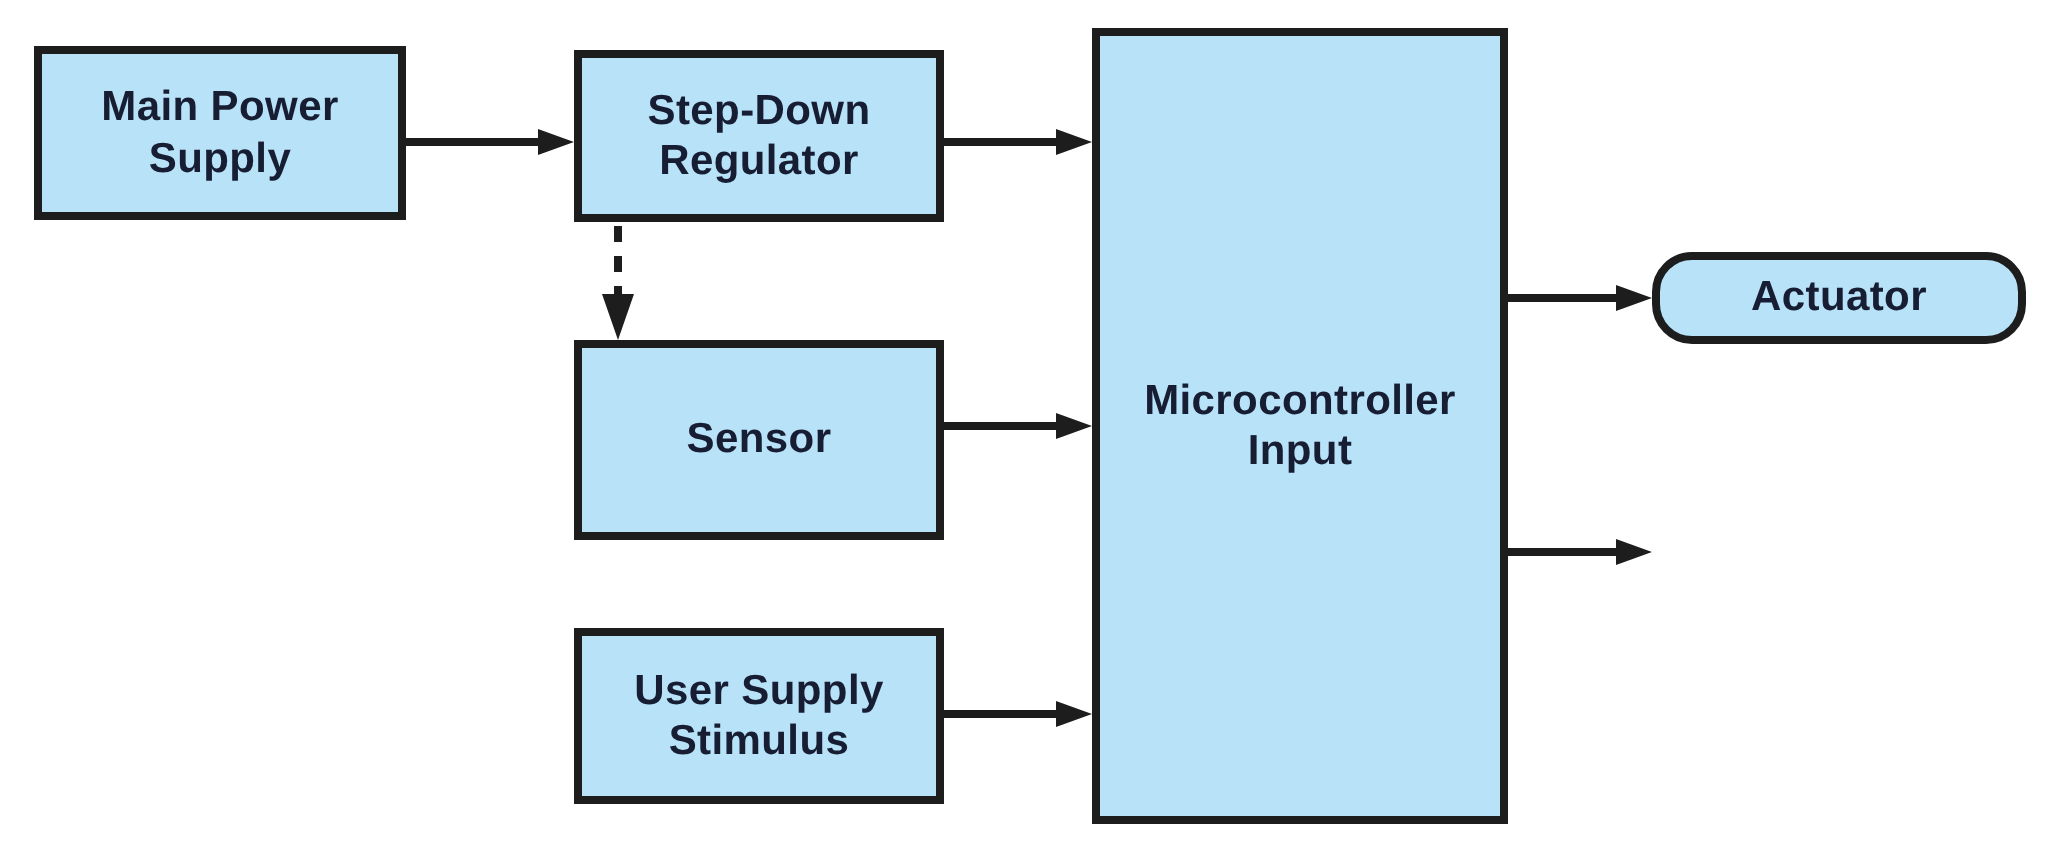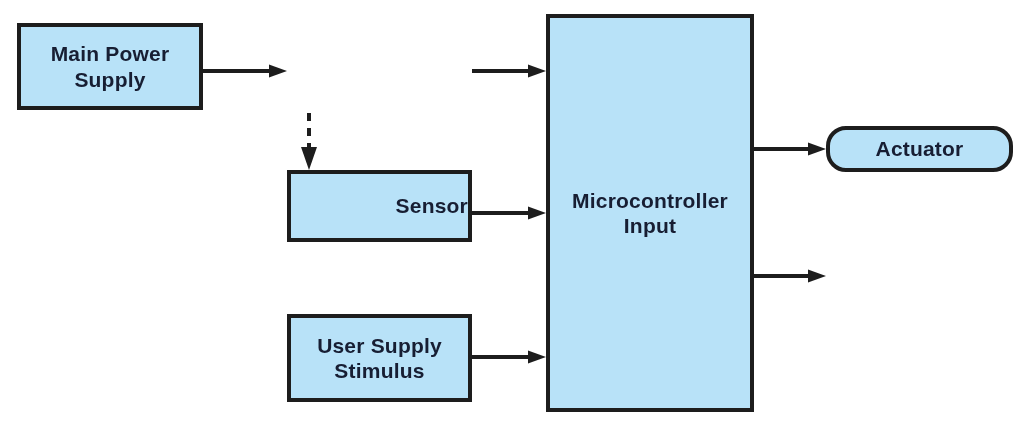--- a/index.html
+++ b/index.html
@@ -91,22 +91,26 @@
       <line class="edge-line" x1="754" y1="276" x2="809" y2="276"></line>
       <polygon class="edge-head" points="808,269.5 826,276 808,282.5"></polygon>
     </g>
   </svg>
 
   <div class="node" style="left:17px;  top:23px;  width:186px; height:87px;">
     <span class="node-label">Main Power
 Supply</span>
   </div>
 
+  <div class="node" style="left:287px; top:25px;  width:185px; height:86px;">
+    <span class="node-label">Step-Down
+Regulator</span>
+  </div>
 
-  <div class="node" style="left:287px; top:170px; width:185px; height:72px;justify-content:flex-end;">
+  <div class="node" style="left:287px; top:170px; width:185px; height:100px;">
     <span class="node-label">Sensor</span>
   </div>
 
   <div class="node" style="left:287px; top:314px; width:185px; height:88px;">
     <span class="node-label">User Supply
 Stimulus</span>
   </div>
 
   <div class="node" style="left:546px; top:14px;  width:208px; height:398px;">
     <span class="node-label">Microcontroller

